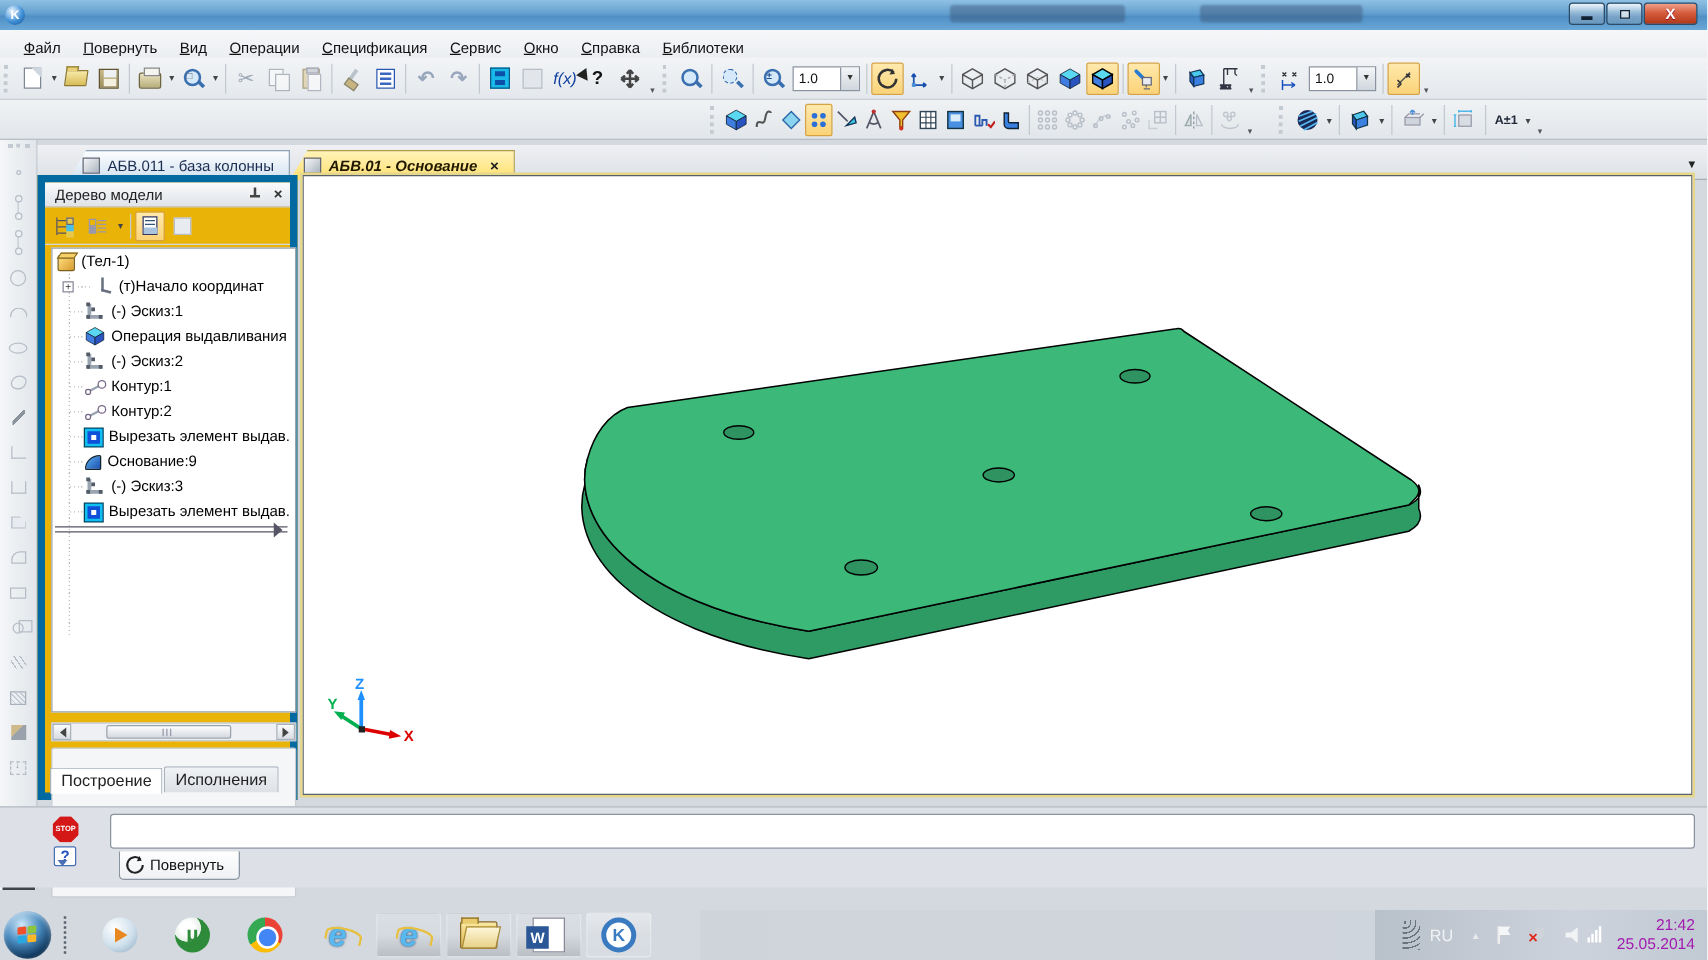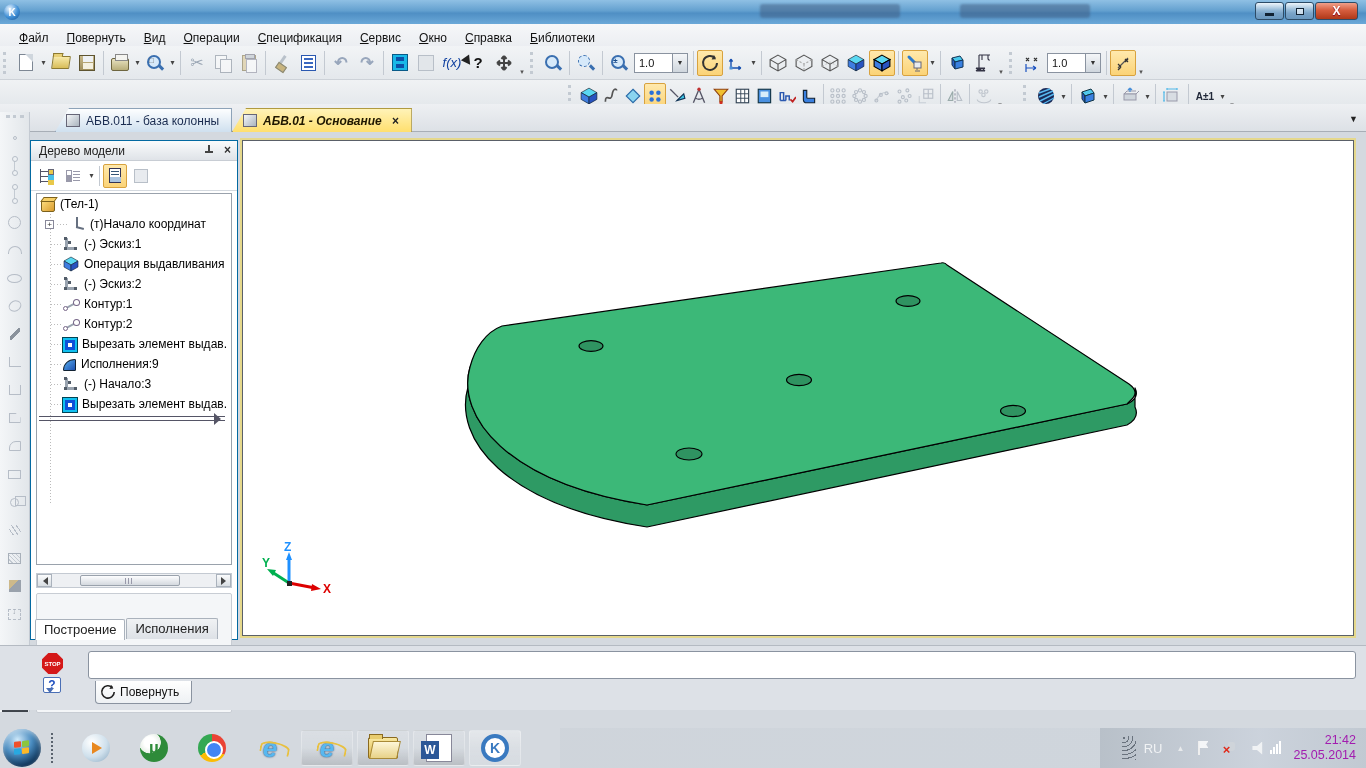--- a/index.html
+++ b/index.html
@@ -93,21 +93,21 @@
   .i-ghostbox { width:16px; height:16px; background:#e2e6ea; border:1px solid #b8bfc8; position:relative; }
   .i-fx { font-size:13px; font-style:italic; font-weight:normal; color:#1040a0; }
   .i-helpq { font-size:15px; font-weight:bold; color:#111; position:relative; }
   .i-helpq::before { content:""; position:absolute; left:-9px; top:2px; border:5px solid transparent; border-top:9px solid #222; transform:rotate(-35deg); }
   .arr { stroke:#444; stroke-width:2; fill:none; }
   .i-undo { color:#98a6bc; font-size:16px; font-weight:bold; }
   .tray-bars { display:flex; align-items:flex-end; height:12px; }
   .tray-bars i { width:2px; background:#fff; margin-left:1px; }
 
   
-  .tabbar { left:0; top:104px; width:1366px; height:28px; background:linear-gradient(#eef0f3,#dde1e6);
+  .tabbar { left:0; top:116px; width:1366px; height:28px; background:linear-gradient(#eef0f3,#dde1e6);
     border-bottom:1px solid #a8aeb6; }
   .dtab { position:absolute; top:4px; height:24px; display:flex; align-items:center; font-size:12px;
     padding:0 12px 0 10px; border:1px solid #8ea3b8; border-bottom:none;
     clip-path:polygon(14px 0, 100% 0, 100% 100%, 0 100%);
     background:linear-gradient(#fdfeff,#cfe0ef); color:#1a2c50; }
   .dtab.active { background:linear-gradient(#fff3b8,#ffdf6e); color:#201800; font-weight:bold; border-color:#b09a40;font-style:italic; }
   .dtab .dico { width:14px; height:13px; margin-right:6px; background:linear-gradient(135deg,#f4f6f8,#aab4be);
     border:1px solid #667; }
   .dtab .dclose { margin-left:10px; font-weight:bold; font-size:12px; color:#222; }
   .tab-dd { position:absolute; right:8px; top:10px; font-size:9px; color:#222; }
@@ -137,21 +137,21 @@
   .lt-cr i::after { content:""; position:absolute; left:4px; top:-3px; width:9px; height:8px; border:1px solid #b6bdc7; }
   .lt-par i { width:12px; height:10px; background:repeating-linear-gradient(55deg,transparent 0 3px,#b6bdc7 3px 4px); }
   .lt-hatch i { width:13px; height:11px; border:1px solid #a8b0ba; background:repeating-linear-gradient(45deg,transparent 0 2px,#c3cad2 2px 3px); }
   .lt-brush i { width:12px; height:12px; background:linear-gradient(135deg,#cdb98a 40%,#9aa2ac 40%); }
   .lt-box i { width:13px; height:11px; border:1px dashed #b6bdc7; position:relative; }
   .lt-box i::after { content:"↓"; position:absolute; left:3px; top:-3px; font-size:8px; color:#9aa2ac; }
   .lt-end { margin-top:auto; width:26px; height:12px; background:linear-gradient(#6a7078,#3c4148);
     border-radius:6px 6px 0 0; color:#dde; font-size:7px; text-align:center; line-height:12px; }
 
   
-  .treepanel { left:30px; top:140px; width:208px; height:500px; background:#ffffff; border:1px solid #0369a1; }
+  .treepanel { left:30px; top:140px; width:208px; height:500px; background:#eab308; border:6px solid #0369a1; }
   .tphead { position:relative; height:20px; background:linear-gradient(#fafbfc,#dfe3e8); border-bottom:1px solid #c8cdd4;
     font-size:12px; color:#222; display:flex; align-items:center; padding-left:8px; }
   .pin { position:absolute; right:24px; top:4px; width:8px; height:11px; }
   .pin::before { content:""; position:absolute; left:3px; top:0; width:2px; height:7px; background:#444; }
   .pin::after { content:""; position:absolute; left:0; top:6px; width:8px; height:2px; background:#444; }
   .tpclose { position:absolute; right:6px; top:2px; font-size:12px; font-weight:bold; color:#333; }
   .tptools { height:30px; display:flex; align-items:center; padding-left:4px; border-bottom:1px solid #d4d9df; }
   .tpt { width:24px; height:24px; border-radius:2px; margin-right:2px; display:flex; align-items:center; justify-content:center; position:relative; }
   .tpt.hl { background:linear-gradient(#ffe9ad,#fbd377); border:1px solid #d8a23e; }
   .tpt-tree i { width:14px; height:14px; border-left:1px solid #556; position:relative; display:block; }
@@ -821,26 +821,26 @@
         <span>Контур:2</span>
       </div>
       <div class="trow" style="padding-left:14px;">
         <span class="tco"></span>
         <span class="tic cut"></span>
         <span>Вырезать элемент выдав.</span>
       </div>
       <div class="trow" style="padding-left:14px;">
         <span class="tco"></span>
         <span class="tic fillet"></span>
-        <span>Исполнения:9</span>
+        <span>Основание:9</span>
       </div>
       <div class="trow" style="padding-left:14px;">
         <span class="tco"></span>
         <span class="tic sketch"></span>
-        <span>(-) Начало:3</span>
+        <span>(-) Эскиз:3</span>
       </div>
       <div class="trow" style="padding-left:14px;">
         <span class="tco"></span>
         <span class="tic cut"></span>
         <span>Вырезать элемент выдав.</span>
       </div>
       <div class="rollback"></div>
     </div>
     <div class="hscroll">
       <div class="sbtn l">

